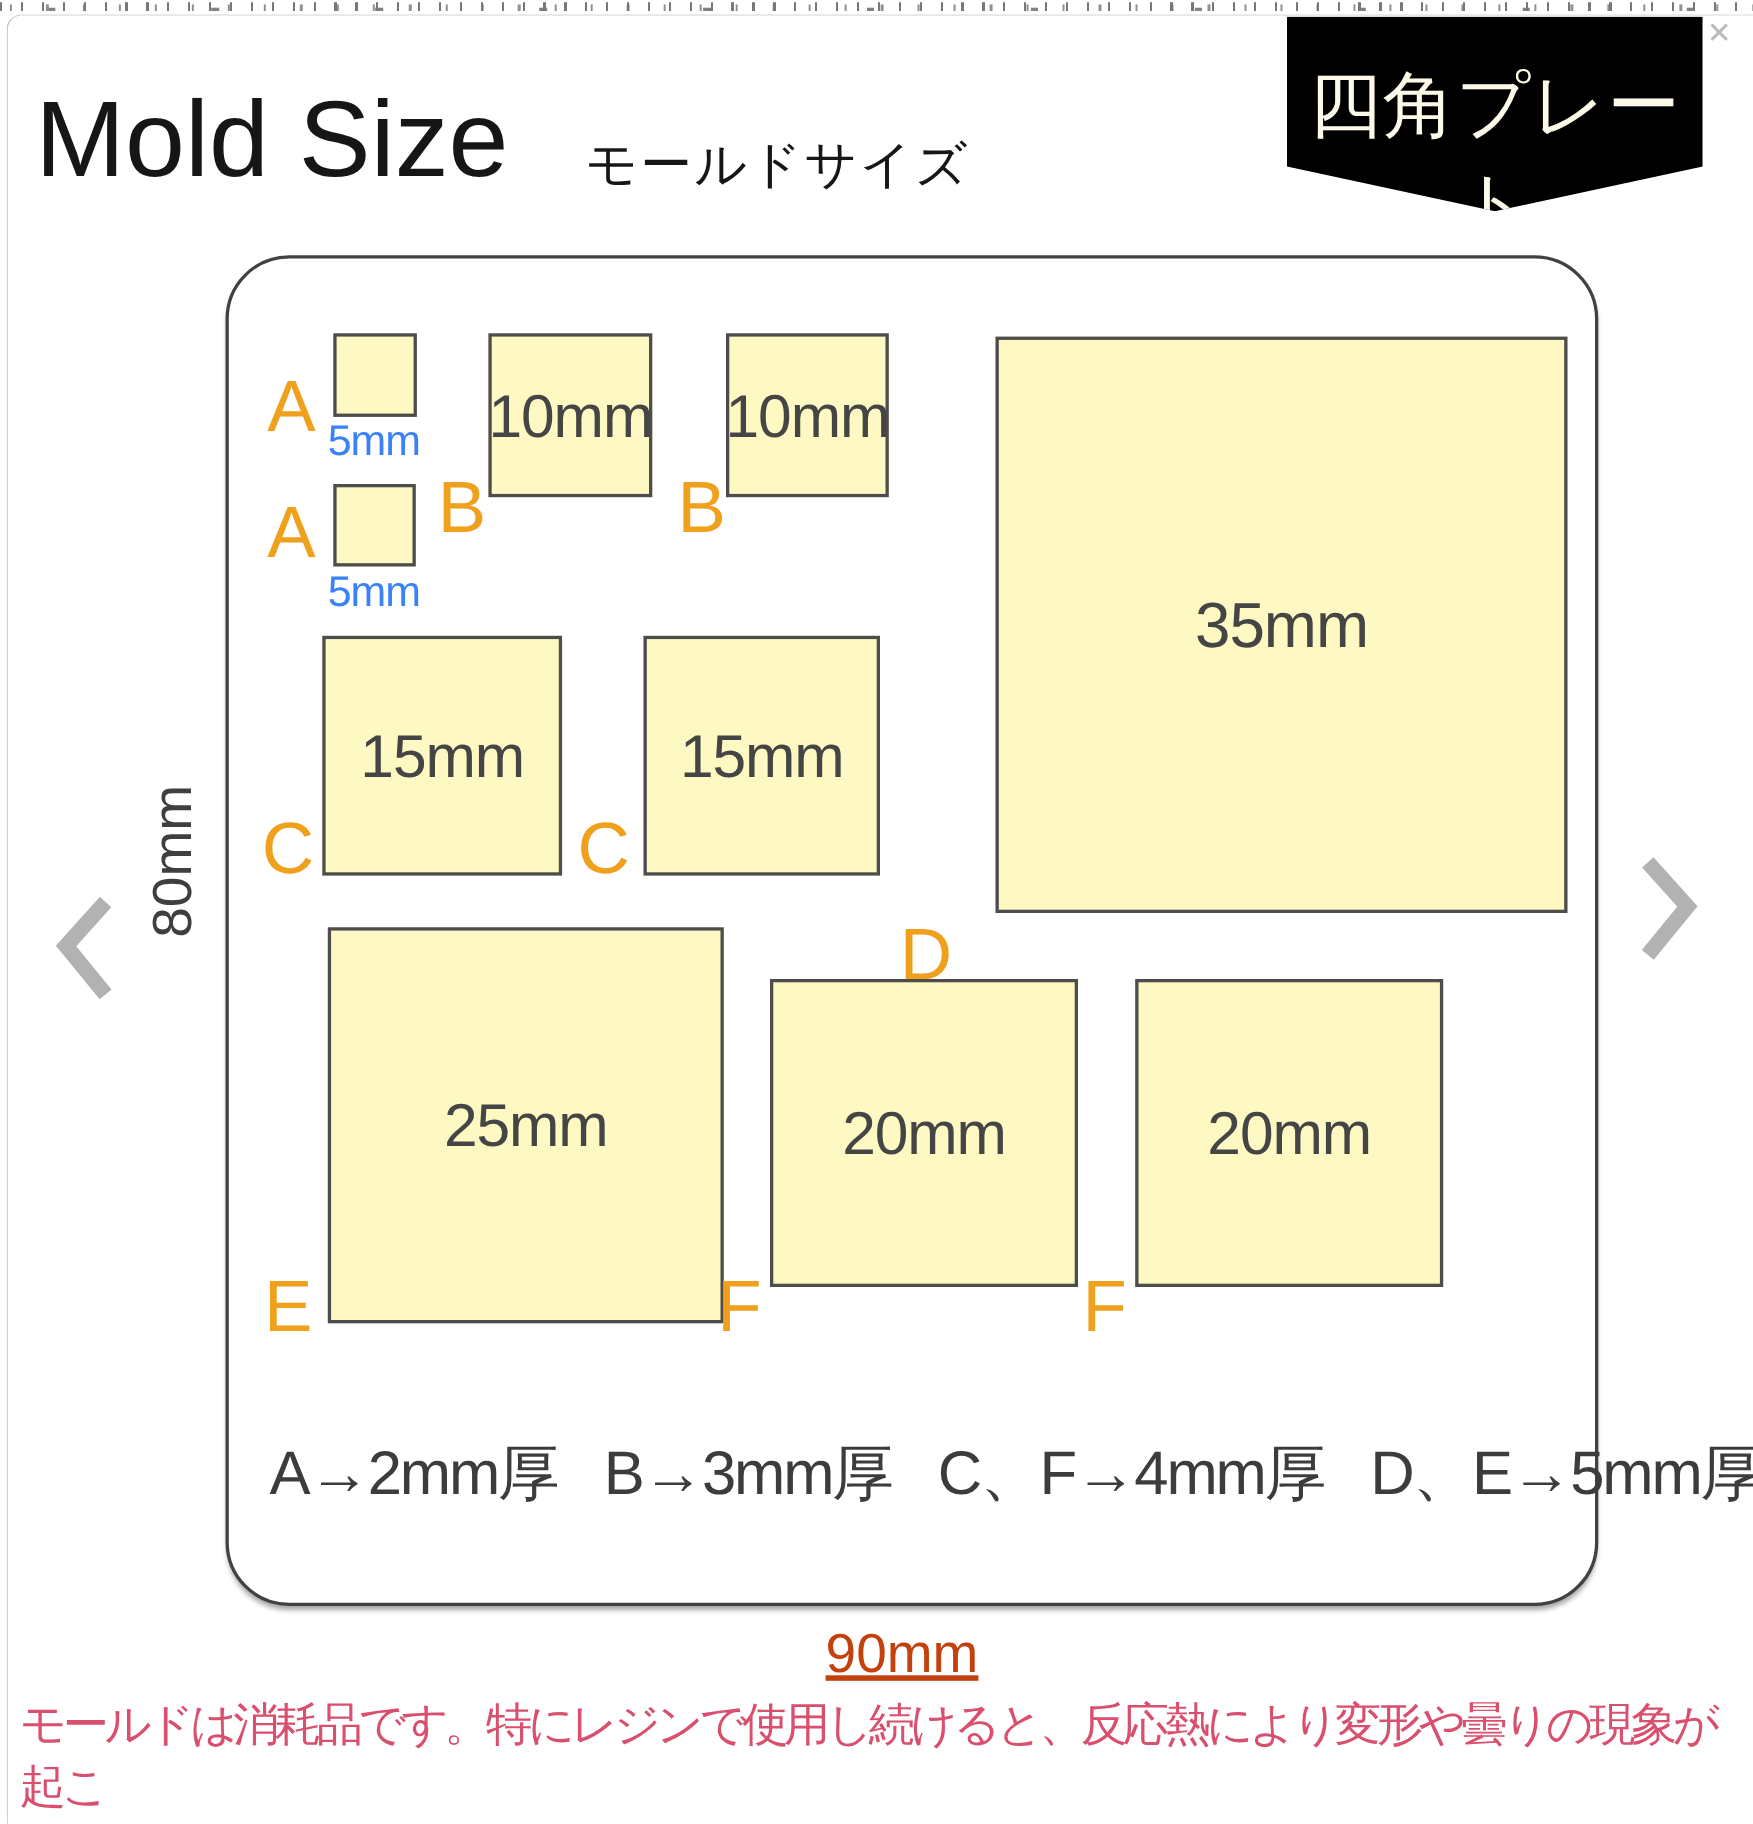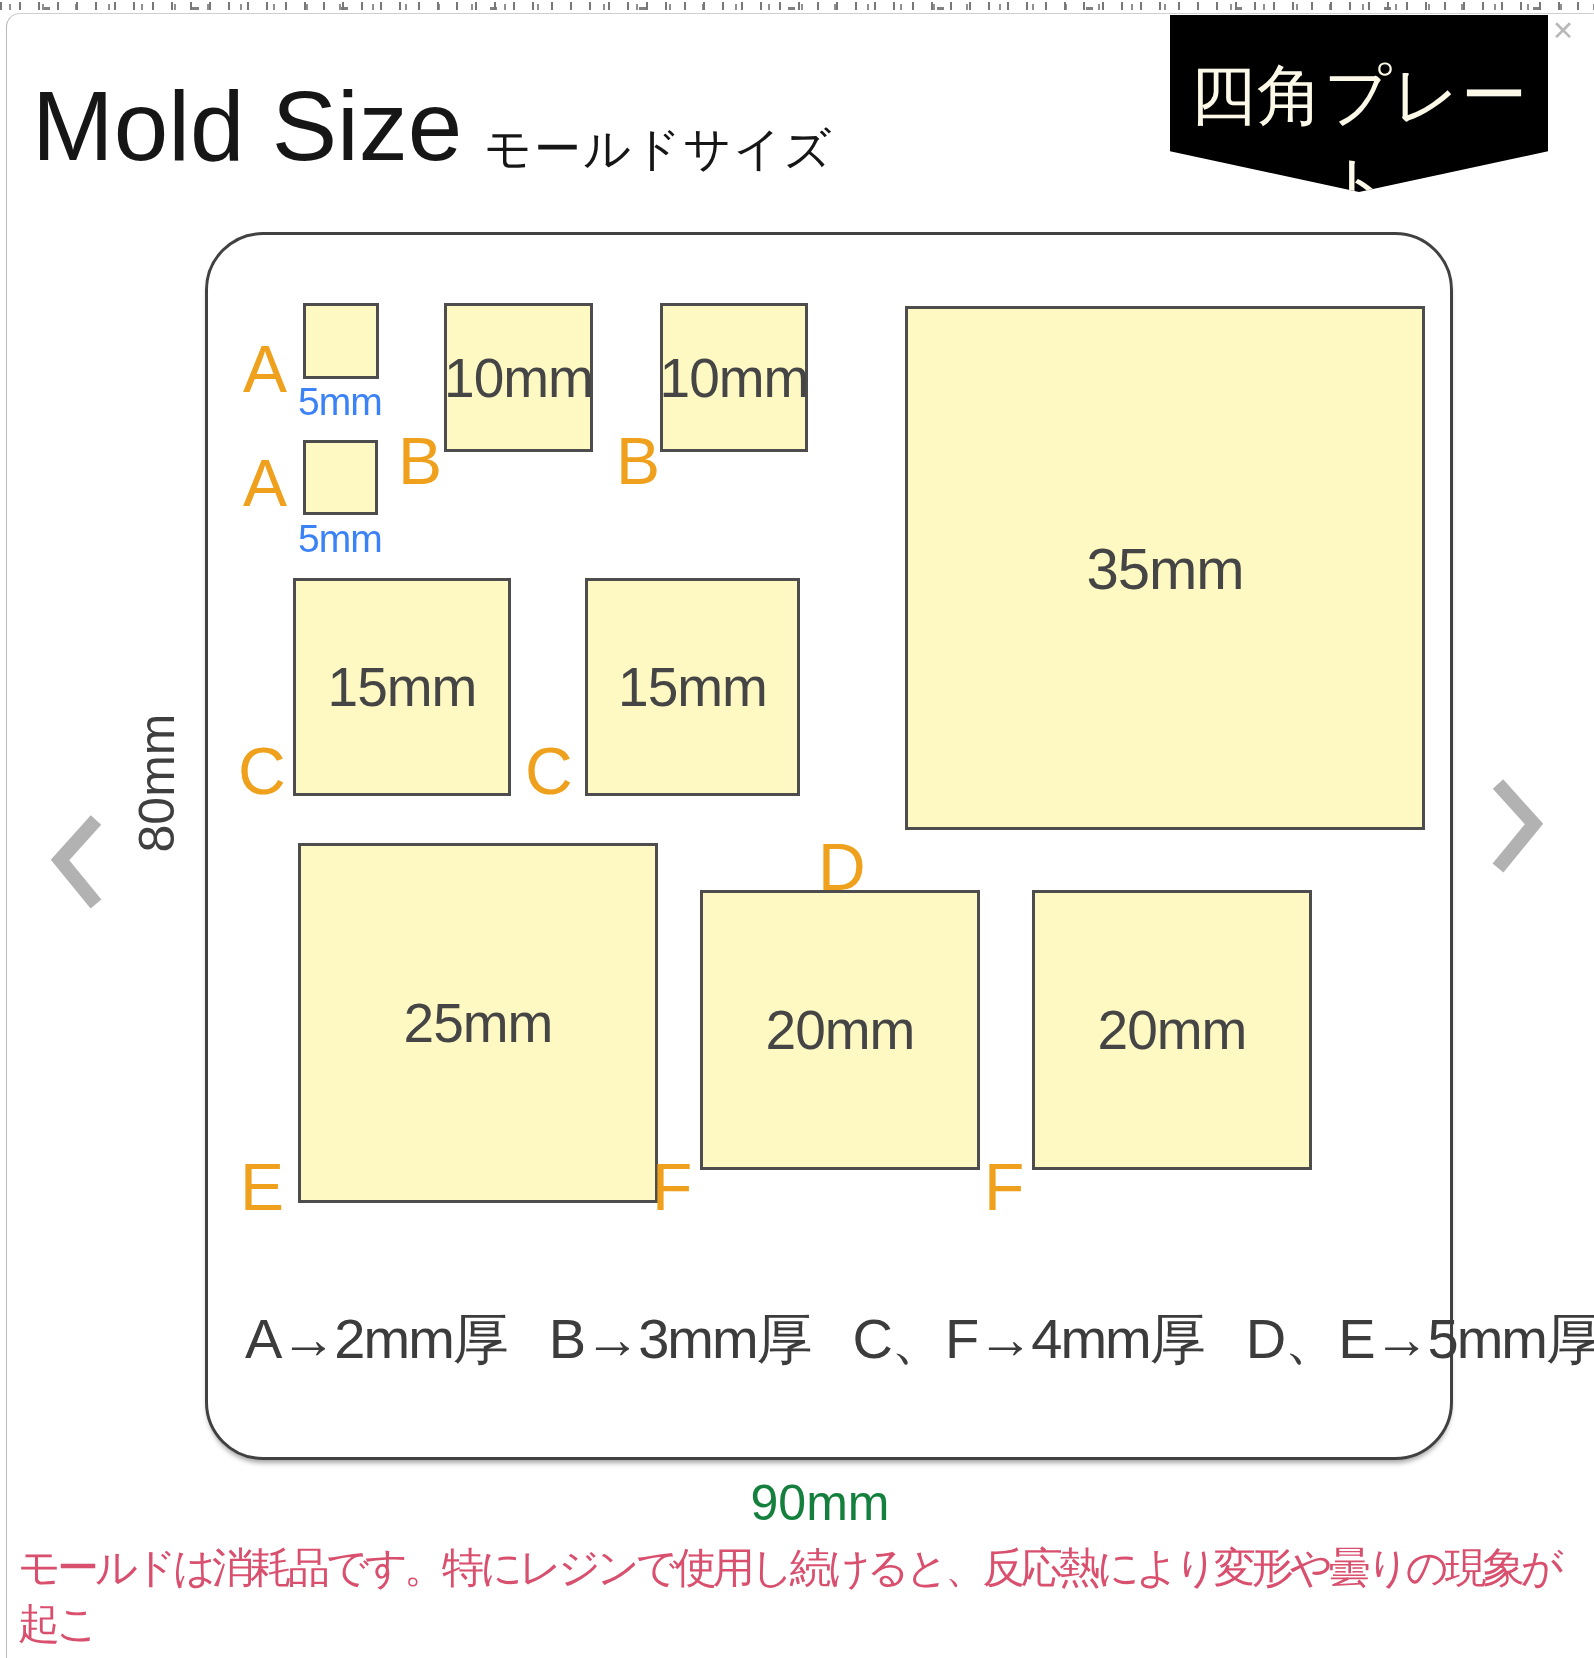--- a/index.html
+++ b/index.html
@@ -30,21 +30,21 @@
     position:absolute;left:1548px;top:16px;width:30px;height:30px;
     border:none;background:transparent;cursor:pointer;
     color:#b9b9b9;font-size:27px;font-weight:bold;line-height:30px;text-align:center;
     font-family:"DejaVu Sans",sans-serif;padding:0;
   }
   .page-title{
     position:absolute;left:32px;top:77px;margin:0;
     font-size:98px;font-weight:400;line-height:1;color:#161616;letter-spacing:0px;
   }
   .page-subtitle{
-    position:absolute;left:484px;top:118px;
+    position:absolute;left:532px;top:118px;
     font-size:47px;color:#161616;letter-spacing:2px;
   }
   .badge{
     position:absolute;left:1170px;top:15px;width:378px;height:177px;
     background:#000000;
     clip-path:polygon(0 0,100% 0,100% 77%,50% 100%,0 77%);
   }
   .badge-label{
     position:absolute;left:0;top:36px;width:100%;text-align:center;
     color:#fdf9e8;font-size:66px;letter-spacing:1px;
@@ -89,21 +89,21 @@
   .lt-e {left:240px;top:1154px;}
   .lt-f1{left:652px;top:1154px;}
   .lt-f2{left:984px;top:1154px;}
   .dim-height{
     position:absolute;left:77px;top:758px;width:160px;height:50px;
     transform:rotate(-90deg);text-align:center;line-height:50px;
     font-size:50px;color:#3f3f3f;
   }
   .dim-width{
     position:absolute;left:740px;top:1478px;width:160px;text-align:center;
-    font-size:50px;color:#15803d;line-height:1;
+    font-size:50px;color:#c2410c;line-height:1;text-decoration:underline;
   }
   .thickness-row{
     position:absolute;left:245px;top:1302px;display:flex;gap:42px;
     font-size:56px;color:#3c3c3c;letter-spacing:-2px;white-space:nowrap;
   }
   .warning{
     position:absolute;left:18px;top:1540px;width:1560px;
     font-size:42px;line-height:56px;color:#d9506f;letter-spacing:-4px;
     font-weight:500;
   }

